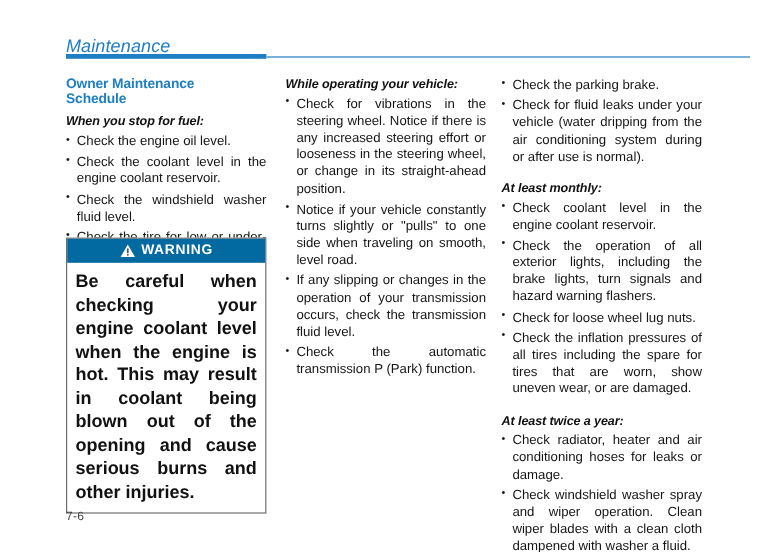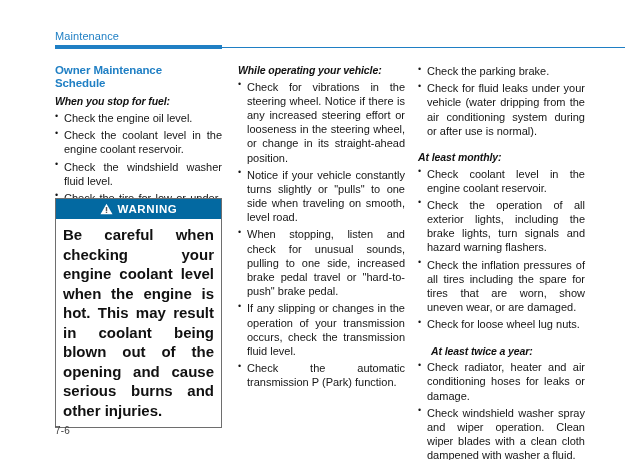--- a/index.html
+++ b/index.html
@@ -21,24 +21,25 @@
     position: absolute;
     left: 0;
     top: 30px;
     width: 640px;
     height: 22px;
   }
   .header-title {
     position: absolute;
     left: 55px;
     top: 0px;
-    font-size: 11px;
+    font-size: 15px;
     color: #1f7fc4;
     letter-spacing: 0.1px;
     white-space: nowrap;
+    font-style: italic;
   }
   .header-rule-thick {
     position: absolute;
     left: 55px;
     top: 15px;
     width: 167px;
     height: 4px;
     background: #1f7fc4;
   }
   .header-rule-thin {
@@ -79,21 +80,21 @@
   .sub-heading {
     font-size: 10.5px;
     font-weight: bold;
     font-style: italic;
     color: #111111;
     margin: 0 0 3px 0;
     line-height: 1.2;
     letter-spacing: -0.1px;
   }
   .sub-heading.spaced { margin-top: 13px; }
-  .sub-heading-line2 { display: block; margin-left: 13px; }
+  .sub-heading-line2 { display: block; }
 
   ul.bullets {
     list-style: none;
     margin: 0 0 0 0;
     padding: 0;
   }
   ul.bullets li {
     position: relative;
     padding-left: 9px;
     margin-bottom: 3px;
@@ -182,38 +183,37 @@
       <li>Check the windshield washer fluid level.</li>
       <li>Check the tire for low or under-inflated tires.</li>
     </ul>
   </div>
 
   <div class="col col-2">
     <div class="sub-heading">While operating your vehicle:</div>
     <ul class="bullets">
       <li>Check for vibrations in the steering wheel. Notice if there is any increased steering effort or looseness in the steering wheel, or change in its straight-ahead position.</li>
       <li>Notice if your vehicle constantly turns slightly or "pulls" to one side when traveling on smooth, level road.</li>
-      <li>When stopping, listen and check for unusual sounds, pulling to one side, increased brake pedal travel or "hard-to-push" brake pedal.</li>
       <li>If any slipping or changes in the operation of your transmission occurs, check the transmission fluid level.</li>
       <li>Check the automatic transmission P (Park) function.</li>
     </ul>
   </div>
 
   <div class="col col-3">
     <ul class="bullets">
       <li>Check the parking brake.</li>
       <li>Check for fluid leaks under your vehicle (water dripping from the air conditioning system during or after use is normal).</li>
     </ul>
 
     <div class="sub-heading spaced">At least monthly:</div>
     <ul class="bullets">
       <li>Check coolant level in the engine coolant reservoir.</li>
       <li>Check the operation of all exterior lights, including the brake lights, turn signals and hazard warning flashers.</li>
+      <li>Check for loose wheel lug nuts.</li>
       <li>Check the inflation pressures of all tires including the spare for tires that are worn, show uneven wear, or are damaged.</li>
-      <li>Check for loose wheel lug nuts.</li>
     </ul>
 
     <div class="sub-heading spaced">
       <span class="sub-heading-line2">At least twice a year:</span>
     </div>
     <ul class="bullets">
       <li>Check radiator, heater and air conditioning hoses for leaks or damage.</li>
       <li>Check windshield washer spray and wiper operation. Clean wiper blades with a clean cloth dampened with washer a fluid.</li>
     </ul>
   </div>

